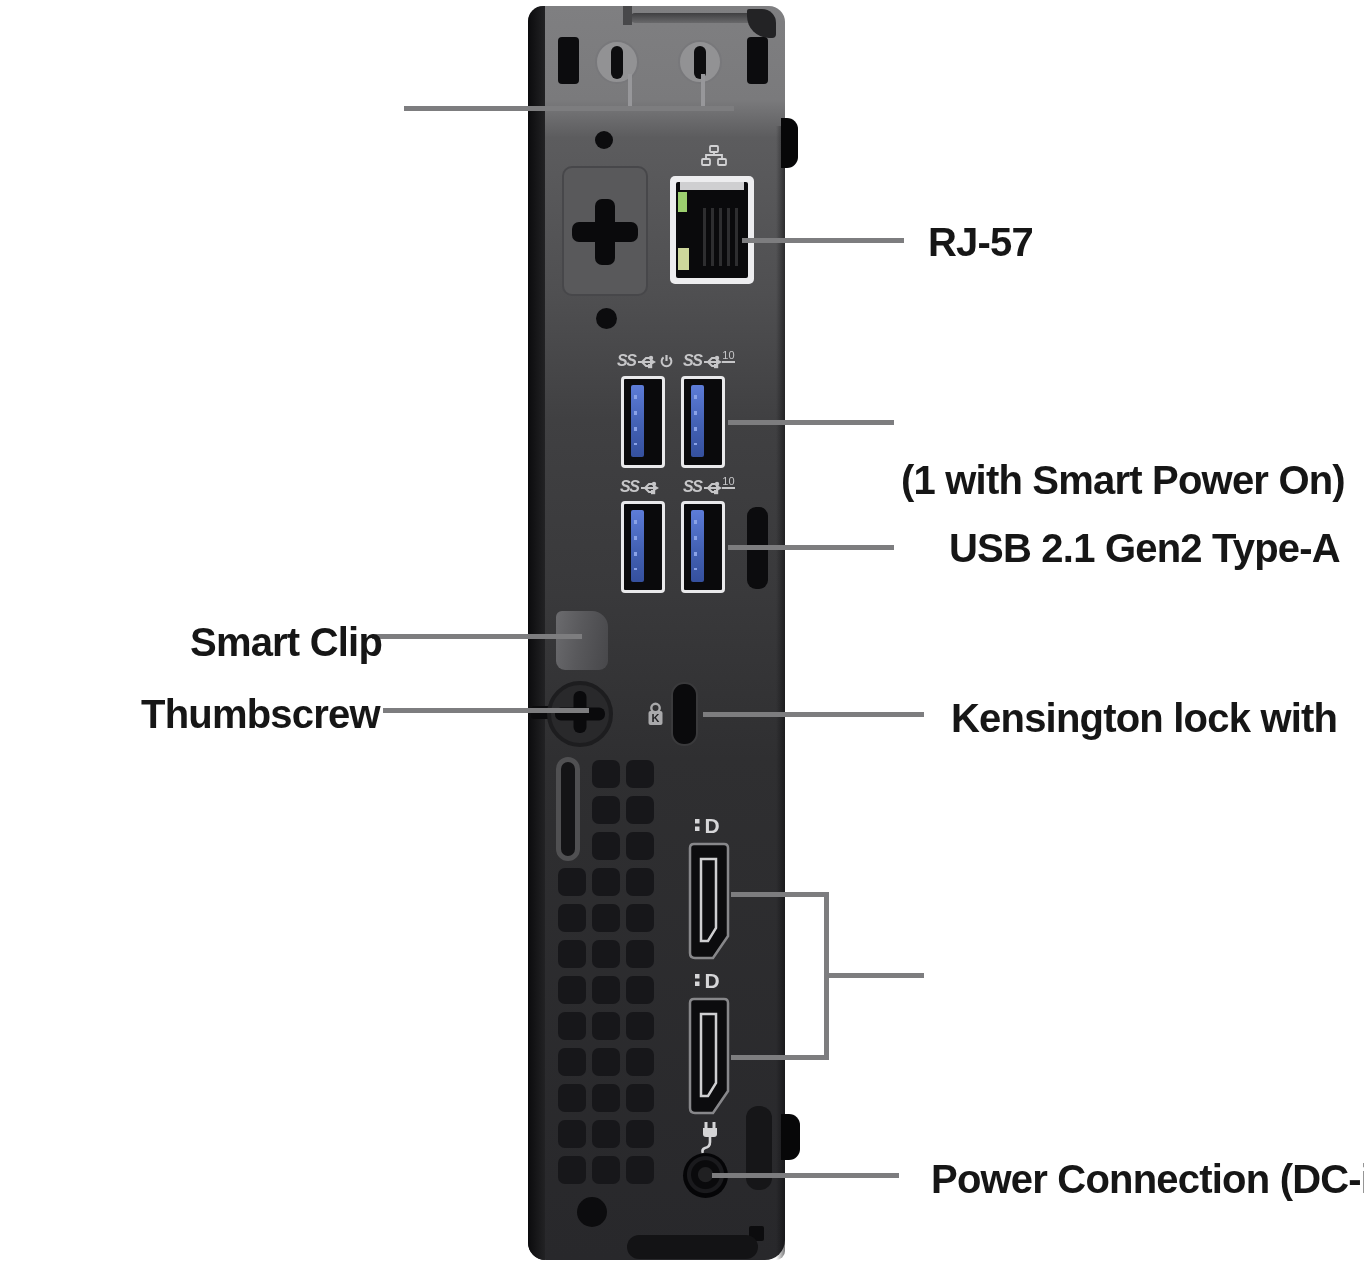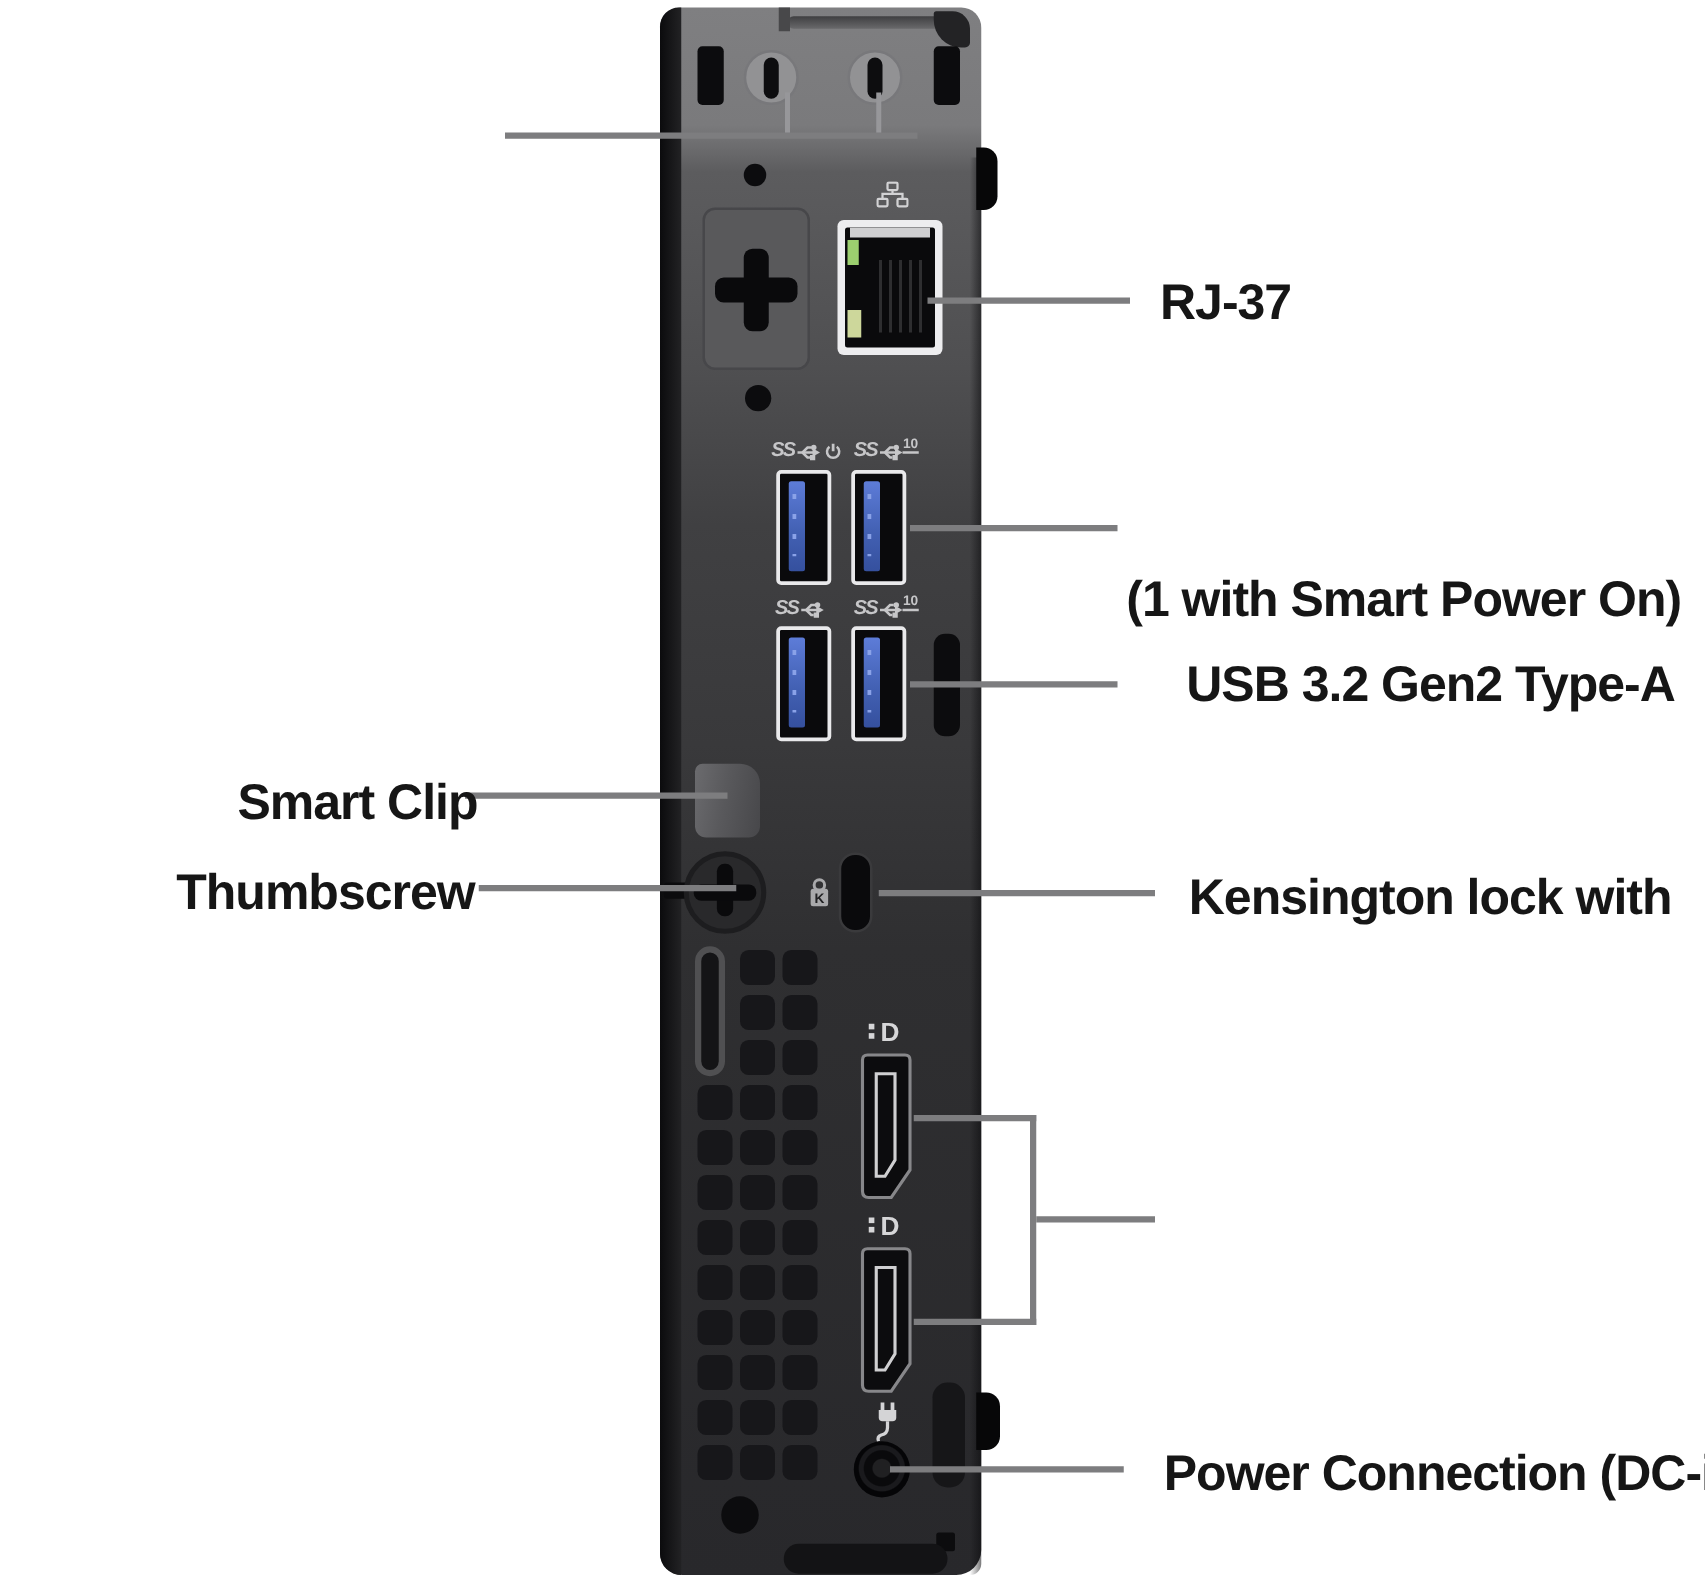--- a/index.html
+++ b/index.html
@@ -43,21 +43,21 @@
   .rj45-tab{position:absolute;left:4px;right:4px;top:0;height:8px;background:#cfcfd1;}
   .led{position:absolute;left:2px;}
   .led.green{top:10px;width:9px;height:20px;background:#9ccf6f;}
   .led.yellow{bottom:8px;width:11px;height:22px;background:#cdd79b;}
   .rj45-pins{position:absolute;right:9px;top:26px;width:36px;height:58px;
         background:repeating-linear-gradient(90deg,#2e2e30 0 3px,#0a0a0c 3px 8px);}
   
   .usbmark{position:absolute;display:flex;align-items:flex-end;gap:2px;color:#c6c6c8;
         height:20px;z-index:2;}
   .usbmark .ss{font-style:italic;font-weight:700;font-size:16px;letter-spacing:-1.5px;line-height:18px;}
-  .usbmark .ten{font-weight:700;font-size:11px;line-height:11px;position:relative;top:-7px;
+  .usbmark .ten{font-weight:400;font-size:11px;line-height:11px;position:relative;top:-7px;
         margin-left:-3px;border-bottom:2px solid #c6c6c8;}
   .usb-port{position:absolute;width:44px;height:92px;background:#0a0a0c;border:3px solid #e9e9eb;
         border-radius:4px;box-sizing:border-box;z-index:2;}
   .usb-tongue{position:absolute;left:7px;top:6px;width:13px;height:72px;border-radius:2px;
         background:linear-gradient(180deg,#5d7cd8 0%,#43straight 0,#4361b4 55%,#35509e 100%);
         background:linear-gradient(180deg,#5d7cd8,#4361b4 55%,#35509e);}
   .usb-tongue::after{content:"";position:absolute;left:3px;top:10px;width:3px;height:50px;
         background:repeating-linear-gradient(180deg,#8aa2e8 0 4px,transparent 4px 16px);}
   .sideslot{background:#0c0c0e;border-radius:9px;}
   
@@ -277,21 +277,21 @@
   <div class="cline" style="left:728px;top:545px;width:166px;"></div>
   <div class="cline" style="left:372px;top:634px;width:210px;"></div>
   <div class="cline" style="left:383px;top:708px;width:206px;"></div>
   <div class="cline" style="left:703px;top:712px;width:221px;"></div>
   <div class="cline" style="left:731px;top:892px;width:98px;"></div>
   <div class="cline" style="left:731px;top:1055px;width:98px;"></div>
   <div class="clinev" style="left:824px;top:892px;height:168px;"></div>
   <div class="cline" style="left:829px;top:973px;width:95px;"></div>
   <div class="cline" style="left:712px;top:1173px;width:187px;"></div>
 
-  <div class="lbl" style="left:928px;top:220px;">RJ-37</div>
+  <div class="lbl" style="left:928px;top:220px;">RJ-57</div>
   <div class="lbl" style="left:901px;top:458px;">(1 with Smart Power On)</div>
-  <div class="lbl" style="left:949px;top:526px;">USB 3.2 Gen2 Type-A</div>
+  <div class="lbl" style="left:949px;top:526px;">USB 2.1 Gen2 Type-A</div>
   <div class="lbl" style="left:190px;top:620px;">Smart Clip</div>
   <div class="lbl" style="left:141px;top:692px;">Thumbscrew</div>
   <div class="lbl" style="left:951px;top:696px;">Kensington lock with</div>
   <div class="lbl" style="left:931px;top:1157px;">Power Connection (DC-in)</div>
 
 </div>
 
 </body></html>

